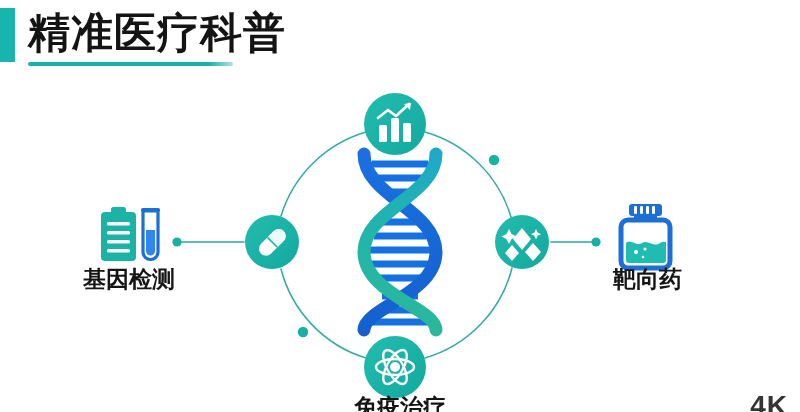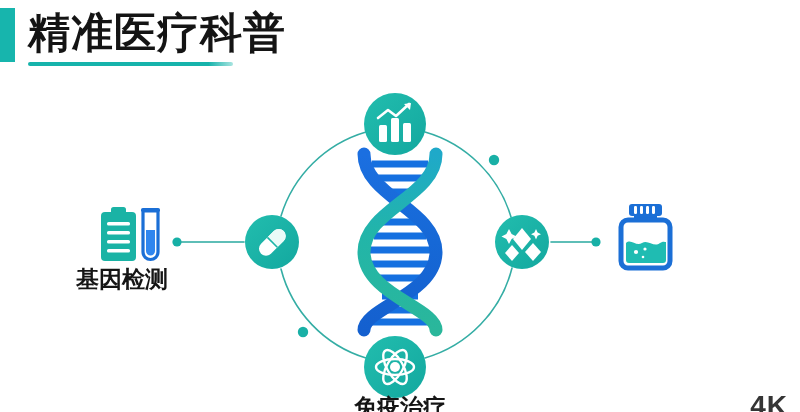--- a/index.html
+++ b/index.html
@@ -70,21 +70,21 @@
 
   
   .side-label {
     position: absolute;
     font-size: 23px;
     font-weight: bold;
     color: #151515;
     white-space: nowrap;
     line-height: 30px;
   }
-  #label-left  { left: 76px;  top: 264px; }
+  #label-left  { left: 83px;  top: 264px; }
   #label-right { left: 613px; top: 264px; }
   #label-bottom {
     position: absolute;
     left: 0;
     top: 392px;
     width: 800px;
     text-align: center;
     font-size: 23px;
     font-weight: bold;
     color: #151515;
@@ -278,18 +278,19 @@
         </g>
       </g>
 
       <circle cx="596" cy="242" r="4.6" fill="#17b0a6"></circle>
       <line x1="592" y1="242" x2="551" y2="242" stroke="#2aa9a0" stroke-width="1.6" stroke-linecap="round"></line>
     </svg>
   </div>
 
   <div class="side-label" id="label-left">基因检测</div>
 
+  <div class="side-label" id="label-right">靶向药</div>
 
   <div id="label-bottom">免疫治疗</div>
 
   <div id="watermark">4K</div>
 
 </div>
 
 </body></html>

